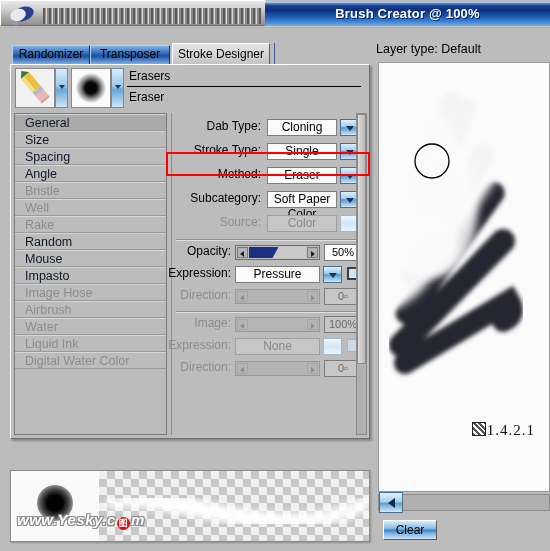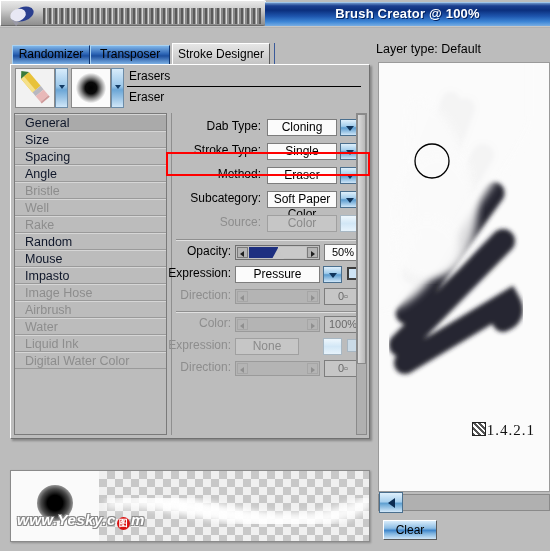--- a/index.html
+++ b/index.html
@@ -396,33 +396,33 @@
             <i></i>
           </div>
           <div class="btn r">
             <i></i>
           </div>
         </div>
         <div class="numbox dim" style="top: 175px; left: 152px;">0▫</div>
         <div class="sep" style="top: 198px;">
           <b></b>
         </div>
-        <div class="rlabel dim" style="top: 203px; right: 128px;">Color:</div>
+        <div class="rlabel dim" style="top: 203px; right: 128px;">Image:</div>
         <div class="slider dim" style="top: 204px; left: 63px; width: 85px;">
           <div class="trough"></div>
           <div class="btn l">
             <i></i>
           </div>
           <div class="btn r">
             <i></i>
           </div>
         </div>
         <div class="numbox dim" style="top: 203px; left: 152px;">100%</div>
         <div class="rlabel dim" style="top: 225px; right: 128px;">Expression:</div>
-        <div class="field dim" style="top: 225px; left: 63px; width: 64px;">None</div>
+        <div class="field dim" style="top: 225px; left: 63px; width: 85px;">None</div>
         <div class="chev dim" style="top: 225px; left: 151px;"></div>
         <div class="chkbox dim" style="top: 226px; left: 175px;"></div>
         <div class="rlabel dim" style="top: 247px; right: 128px;">Direction:</div>
         <div class="slider dim" style="top: 248px; left: 63px; width: 85px;">
           <div class="trough"></div>
           <div class="btn l">
             <i></i>
           </div>
           <div class="btn r">
             <i></i>

